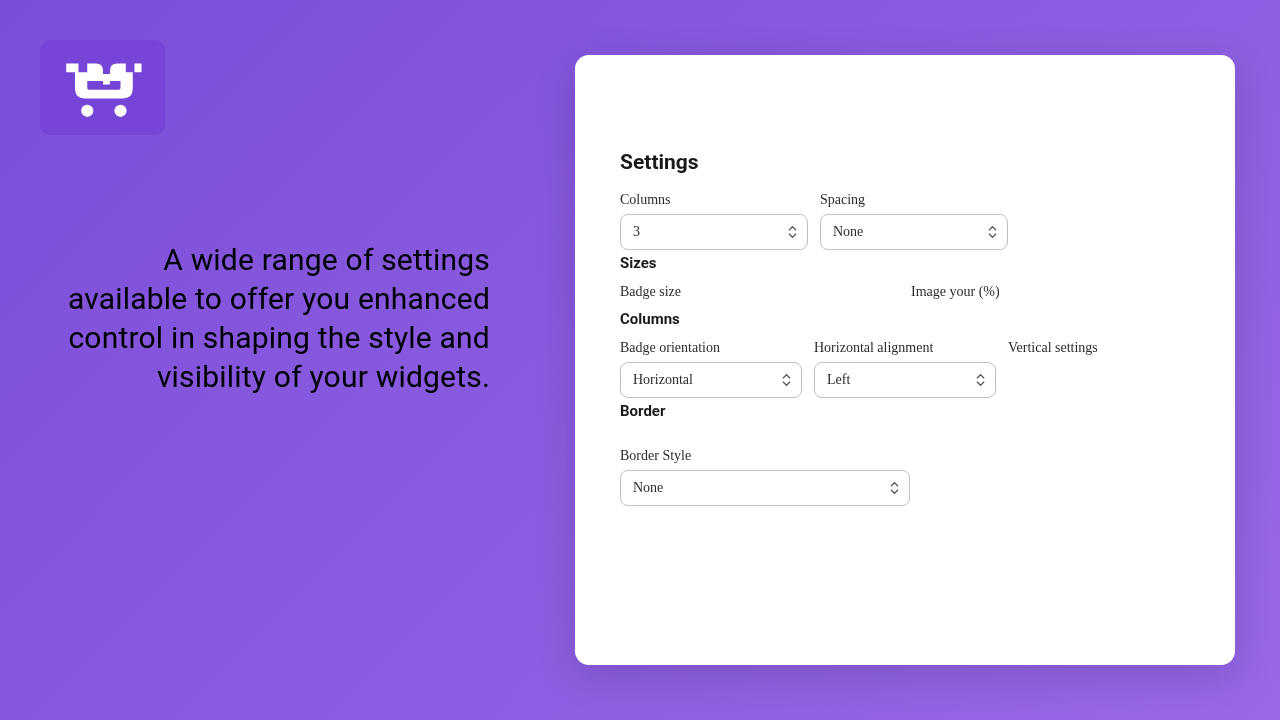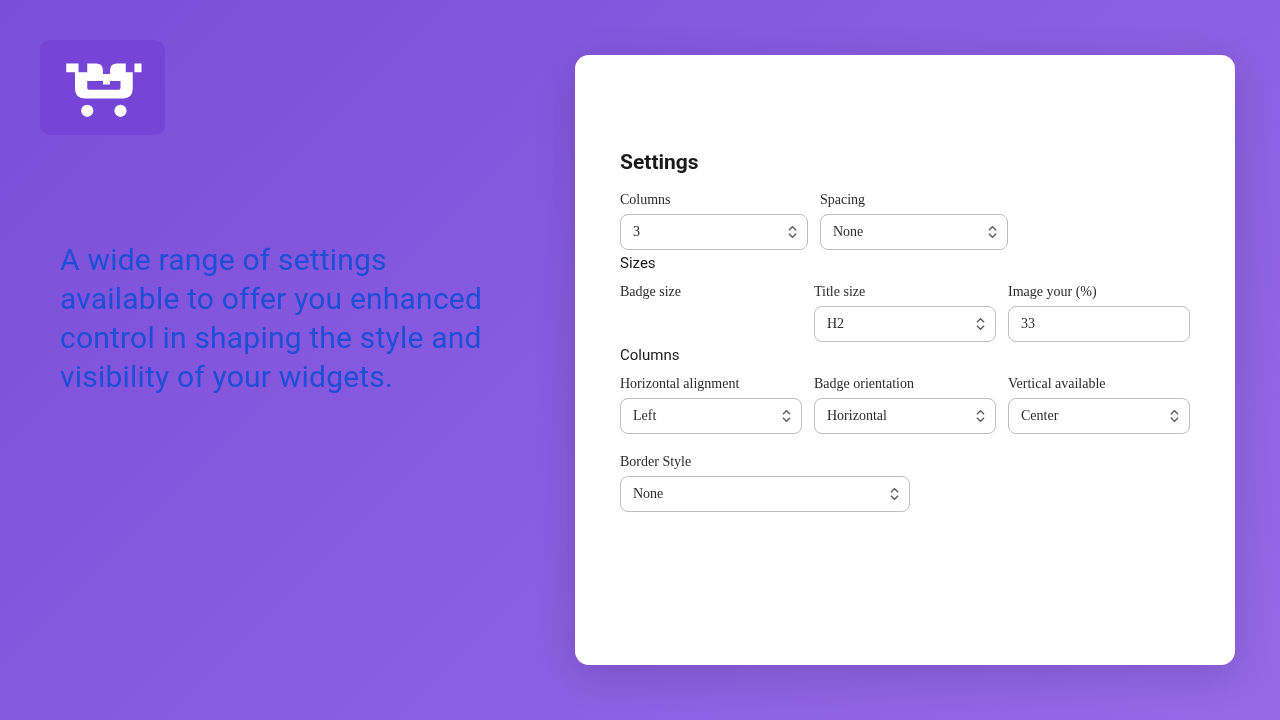--- a/index.html
+++ b/index.html
@@ -20,46 +20,47 @@
     display: flex;
     align-items: center;
     justify-content: center;
   }
   .logo-tile svg { width: 90px; height: 70px; }
   .tagline {
     position: absolute;
     top: 240px;
     left: 60px;
     width: 430px;
-    color: #1d4ed8;
+    color: #000000;
     font-size: 30px;
     line-height: 1.3;
     font-weight: 400;
     letter-spacing: 0.2px;
+    text-align: right;
   }
   .panel {
     position: absolute;
     top: 55px;
     left: 575px;
     width: 660px;
     height: 610px;
     background: #ffffff;
     border-radius: 14px;
     padding: 95px 45px 36px 45px;
     box-shadow: 0 10px 40px rgba(0,0,0,0.15);
   }
   .panel-title {
     font-size: 21px;
     font-weight: 700;
     color: #1a1a1a;
     margin-bottom: 18px;
   }
   .section-title {
     font-size: 15px;
-    font-weight: 400;
+    font-weight: 700;
     color: #1a1a1a;
     margin-bottom: 12px;
   }
   .row {
     display: flex;
     gap: 12px;
     margin-bottom: 4px;
     font-family: Liberation Serif, serif;
   }
   .field {
@@ -148,88 +149,61 @@
     <div class="field"></div>
   </div>
 
   <div class="section-title">Sizes</div>
 
   <div class="row">
     <div class="field">
       <div class="field-label">Badge size</div>
     </div>
     <div class="field">
-      <div class="field-label">Title size</div>
-      <div class="select">
-        <span>H2</span>
-        <span class="stepper-icon">
-          <svg viewBox="0 0 10 6">
-              <path d="M1 5 L5 1 L9 5" fill="none" stroke="currentColor" stroke-width="1.4"></path>
-            </svg>
-          <svg viewBox="0 0 10 6">
-              <path d="M1 1 L5 5 L9 1" fill="none" stroke="currentColor" stroke-width="1.4"></path>
-            </svg>
-        </span>
-      </div>
-    </div>
-    <div class="field">
       <div class="field-label">Image your (%)</div>
-      <div class="text-input">
-        <span>33</span>
-      </div>
     </div>
   </div>
 
   <div class="section-title">Columns</div>
 
   <div class="row">
     <div class="field">
+      <div class="field-label">Badge orientation</div>
+      <div class="select">
+        <span>Horizontal</span>
+        <span class="stepper-icon">
+          <svg viewBox="0 0 10 6">
+              <path d="M1 5 L5 1 L9 5" fill="none" stroke="currentColor" stroke-width="1.4"></path>
+            </svg>
+          <svg viewBox="0 0 10 6">
+              <path d="M1 1 L5 5 L9 1" fill="none" stroke="currentColor" stroke-width="1.4"></path>
+            </svg>
+        </span>
+      </div>
+    </div>
+    <div class="field">
       <div class="field-label">Horizontal alignment</div>
       <div class="select">
         <span>Left</span>
         <span class="stepper-icon">
           <svg viewBox="0 0 10 6">
               <path d="M1 5 L5 1 L9 5" fill="none" stroke="currentColor" stroke-width="1.4"></path>
             </svg>
           <svg viewBox="0 0 10 6">
               <path d="M1 1 L5 5 L9 1" fill="none" stroke="currentColor" stroke-width="1.4"></path>
             </svg>
         </span>
       </div>
     </div>
     <div class="field">
-      <div class="field-label">Badge orientation</div>
-      <div class="select">
-        <span>Horizontal</span>
-        <span class="stepper-icon">
-          <svg viewBox="0 0 10 6">
-              <path d="M1 5 L5 1 L9 5" fill="none" stroke="currentColor" stroke-width="1.4"></path>
-            </svg>
-          <svg viewBox="0 0 10 6">
-              <path d="M1 1 L5 5 L9 1" fill="none" stroke="currentColor" stroke-width="1.4"></path>
-            </svg>
-        </span>
-      </div>
-    </div>
-    <div class="field">
-      <div class="field-label">Vertical available</div>
-      <div class="select">
-        <span>Center</span>
-        <span class="stepper-icon">
-          <svg viewBox="0 0 10 6">
-              <path d="M1 5 L5 1 L9 5" fill="none" stroke="currentColor" stroke-width="1.4"></path>
-            </svg>
-          <svg viewBox="0 0 10 6">
-              <path d="M1 1 L5 5 L9 1" fill="none" stroke="currentColor" stroke-width="1.4"></path>
-            </svg>
-        </span>
-      </div>
-    </div>
-  </div>
-
+      <div class="field-label">Vertical settings</div>
+    </div>
+  </div>
+
+  <div class="section-title">Border</div>
 
   <div class="row">
     <div style="flex:0 0 290px;margin-top:16px;">
       <div class="field-label">Border Style</div>
       <div class="select wide-select">
         <span>None</span>
         <span class="stepper-icon">
           <svg viewBox="0 0 10 6">
               <path d="M1 5 L5 1 L9 5" fill="none" stroke="currentColor" stroke-width="1.4"></path>
             </svg>

